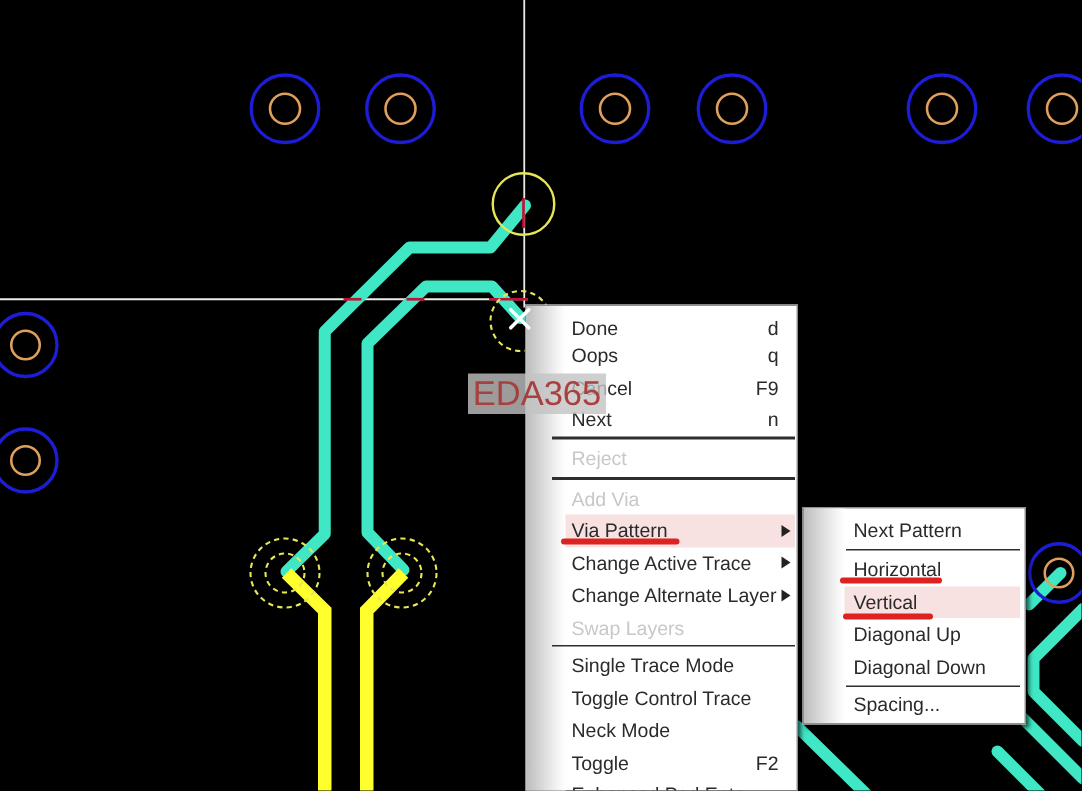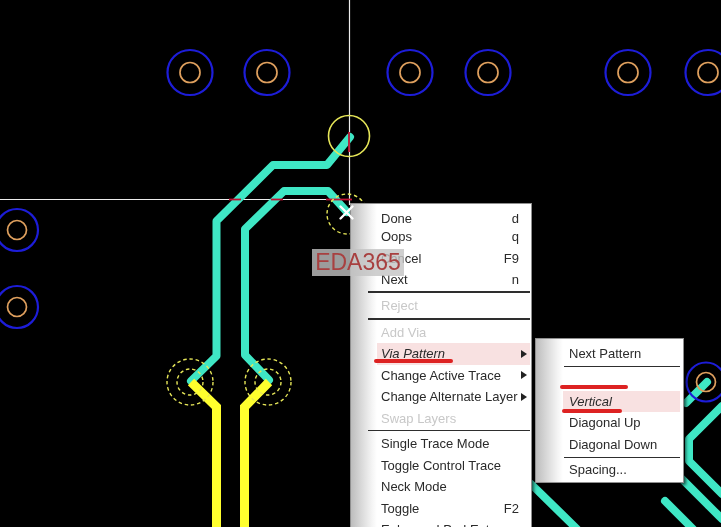--- a/index.html
+++ b/index.html
@@ -39,21 +39,21 @@
   #sub-menu{left:535px; top:338px; width:149px; height:145px;}
   #sub-menu .strip{width:27px;}
   .mi{
     position:absolute; height:21.5px; line-height:21.5px; font-size:13px;
     color:var(--menu-text); white-space:nowrap; box-sizing:border-box; cursor:default;
   }
   #main-menu .mi{left:26px; right:1px; padding:0 11px 0 4px;}
   #sub-menu  .mi{left:27px; right:3px; padding:0 5px 0 6px;}
   .mi .sc{float:right;}
   .mi.dis{color:var(--menu-disabled);}
-  .mi.hl{background:var(--menu-highlight);font-style:italic;}
+  .mi.hl{background:var(--menu-highlight);}
   .sep{position:absolute; height:1.5px; background:#2e2e2e;}
   #main-menu .sep{left:17px; right:1px;}
   #sub-menu .sep{left:28px; right:3px;}
   .arrow{
     position:absolute; right:3px; top:6.5px; width:0; height:0;
     border-left:6px solid #222; border-top:4.5px solid transparent; border-bottom:4.5px solid transparent;
   }
   
   .redline{position:absolute; height:4px; background:var(--annotation-red); border-radius:2px; z-index:20;}
   #ul-via-pattern{left:374px; top:358.5px; width:79px;}
@@ -175,20 +175,21 @@
   <div class="mi" style="top:272px"><span>Neck Mode</span></div>
   <div class="mi" style="top:293.5px"><span>Toggle</span><span class="sc">F2</span></div>
   <div class="mi" style="top:315px"><span>Enhanced Pad Entry</span></div>
 </div>
 
 <div class="menu" id="sub-menu">
   <div class="strip"></div>
 
   <div class="mi" style="top:3.5px"><span>Next Pattern</span></div>
   <div class="sep" style="top:26.5px"></div>
+  <div class="mi" style="top:30px"><span>Horizontal</span></div>
   <div class="mi hl" style="top:51.5px"><span>Vertical</span></div>
   <div class="mi" style="top:73px"><span>Diagonal Up</span></div>
   <div class="mi" style="top:94.5px"><span>Diagonal Down</span></div>
   <div class="sep" style="top:117.5px"></div>
   <div class="mi" style="top:120px"><span>Spacing...</span></div>
 </div>
 
 <div class="redline" id="ul-via-pattern"></div>
 <div class="redline" id="ul-horizontal"></div>
 <div class="redline" id="ul-vertical"></div>

